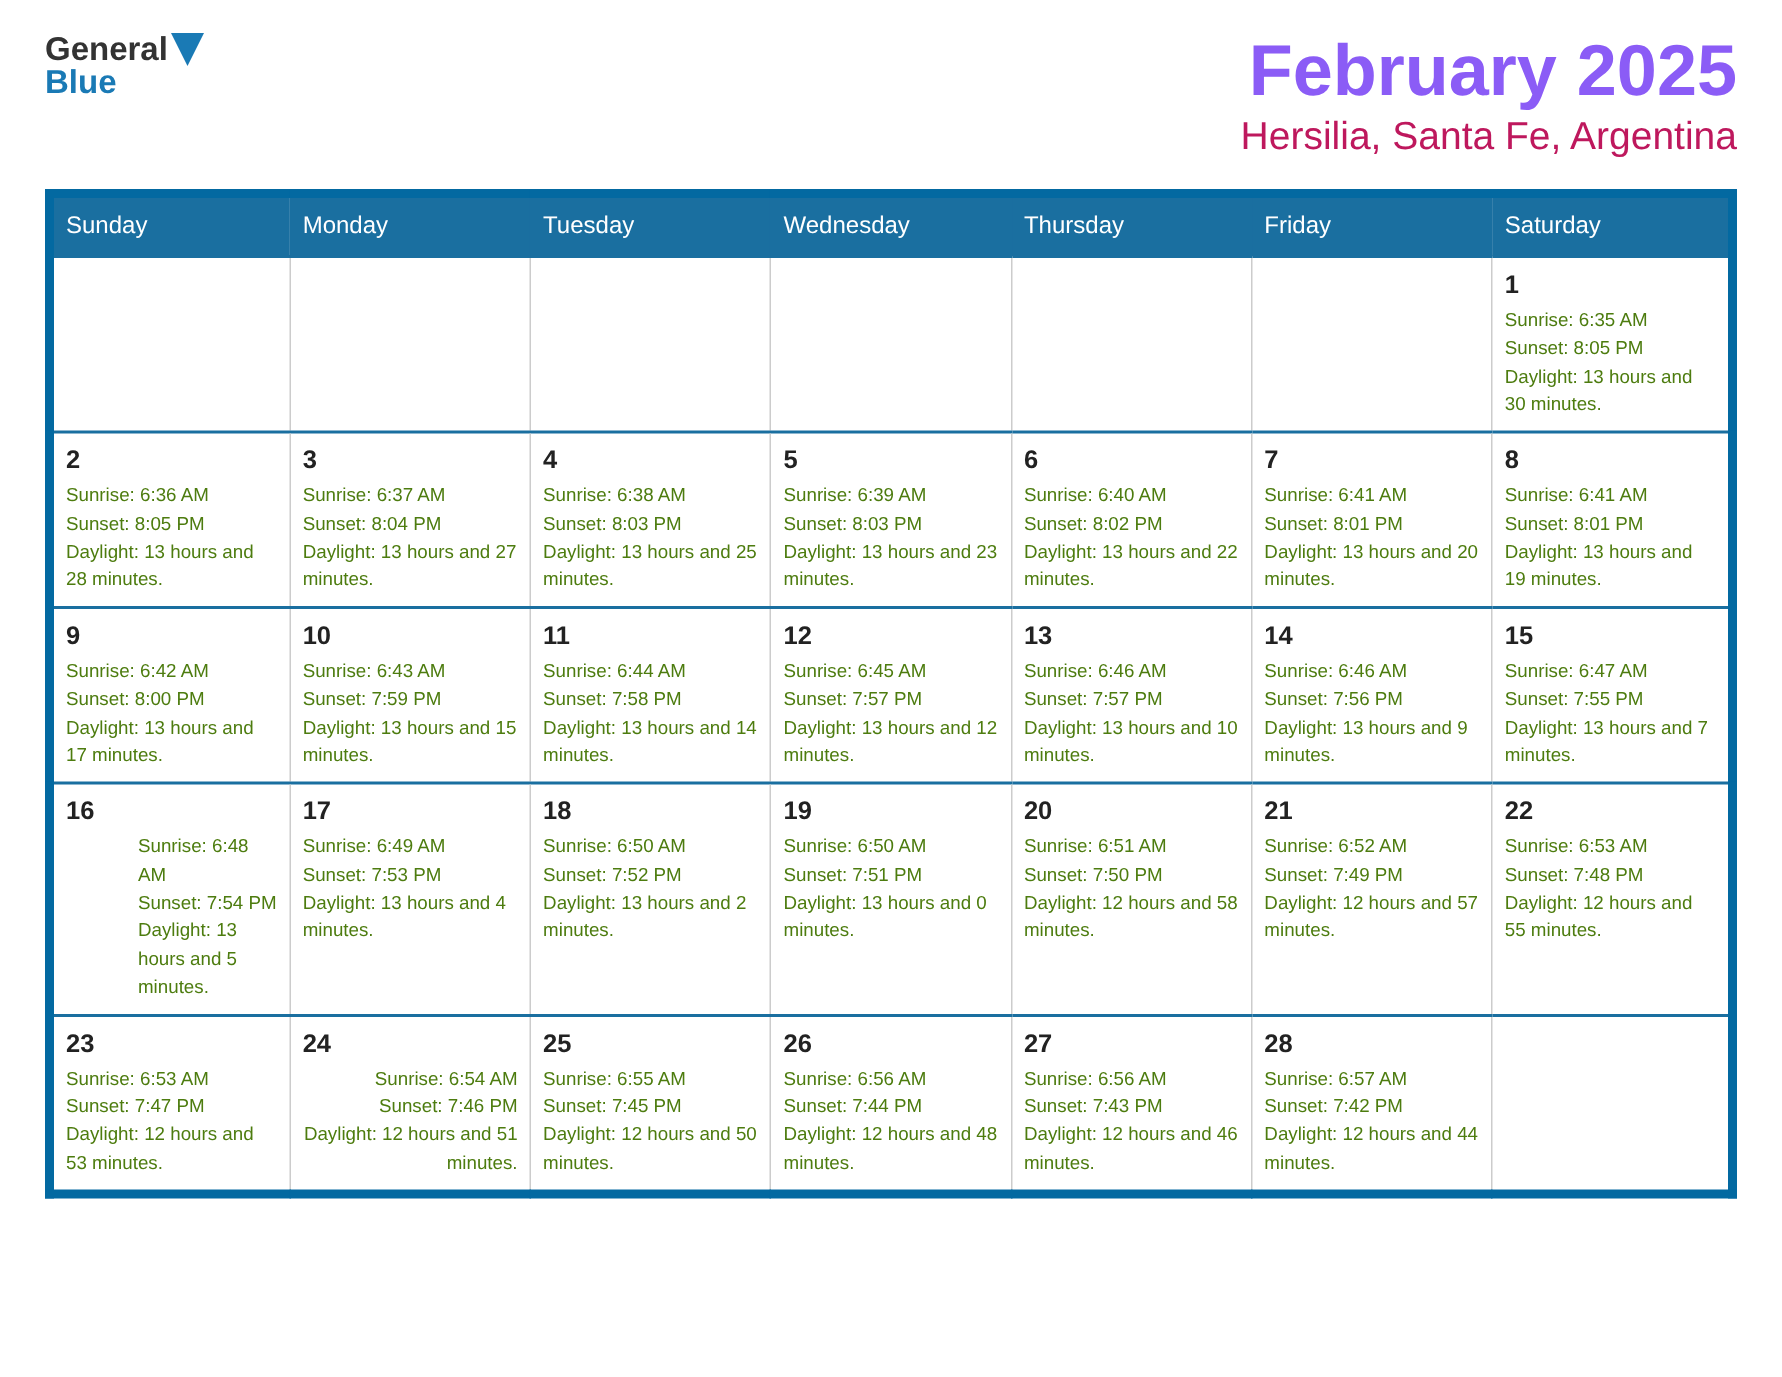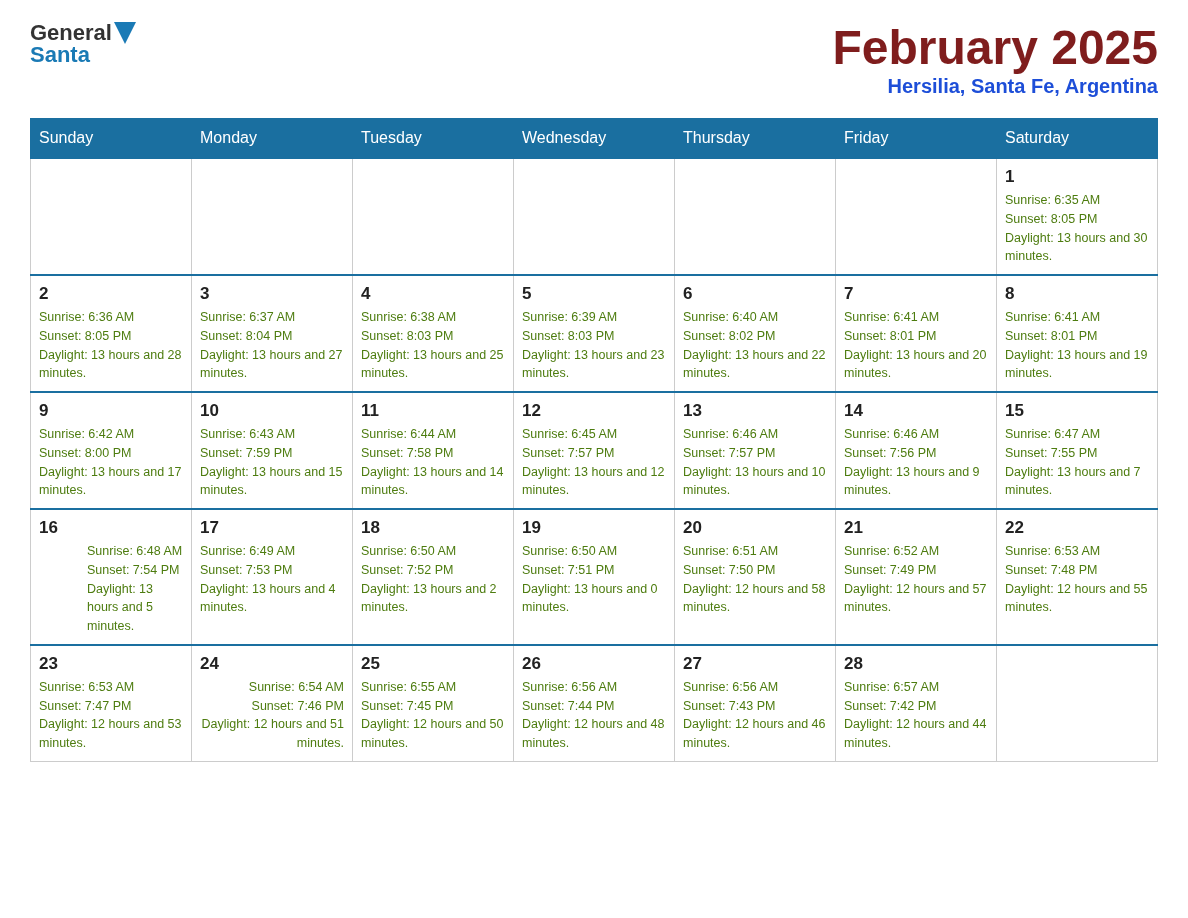--- a/index.html
+++ b/index.html
@@ -30,31 +30,30 @@
       font-size: 22px;
       font-weight: bold;
       color: #1a7ab5;
     }
     .title-block {
       text-align: right;
     }
     .month-title {
       font-size: 48px;
       font-weight: bold;
-      color: #7f1d1d;
+      color: #8b5cf6;
     }
     .location-title {
-      font-size: 20px;
-      color: #1d4ed8;
-      font-weight: bold;
+      font-size: 26px;
+      color: #be185d;
     }
     .calendar {
       width: 100%;
       border-collapse: collapse;
-      border: 1px solid #0369a1;
+      border: 6px solid #0369a1;
     }
     .calendar th {
       background: #1a6fa0;
       color: #fff;
       font-size: 16px;
       font-weight: normal;
       padding: 10px 8px;
       text-align: left;
       border: 1px solid #1a6fa0;
     }
@@ -90,21 +89,21 @@
 
 <div class="header">
   <div class="logo">
     <div style="display:flex; flex-direction:column; align-items:flex-start;">
       <div style="display:flex; align-items:center;">
         <span class="logo-text-general">General</span>
         <svg width="22" height="22" viewBox="0 0 22 22" style="margin-left:2px; margin-bottom:0px;">
           <polygon points="0,0 22,0 11,22" fill="#1a7ab5"></polygon>
         </svg>
       </div>
-      <span class="logo-text-blue" style="margin-top:-4px;">Santa</span>
+      <span class="logo-text-blue" style="margin-top:-4px;">Blue</span>
     </div>
   </div>
   <div class="title-block">
     <div class="month-title">February 2025</div>
     <div class="location-title">Hersilia, Santa Fe, Argentina</div>
   </div>
 </div>
 
 <table class="calendar">
   <thead>

